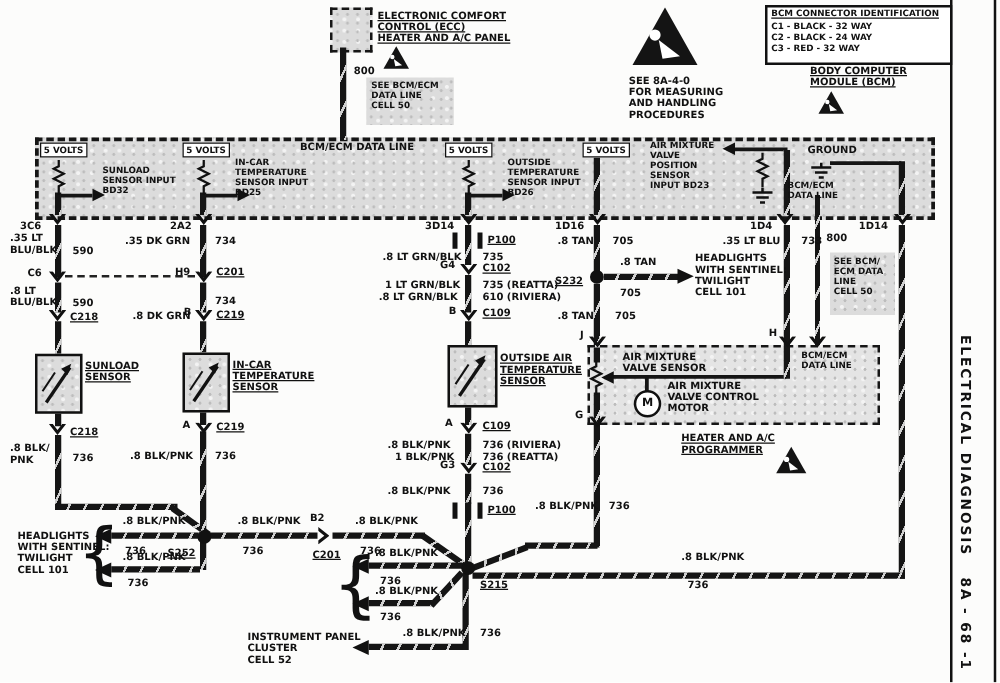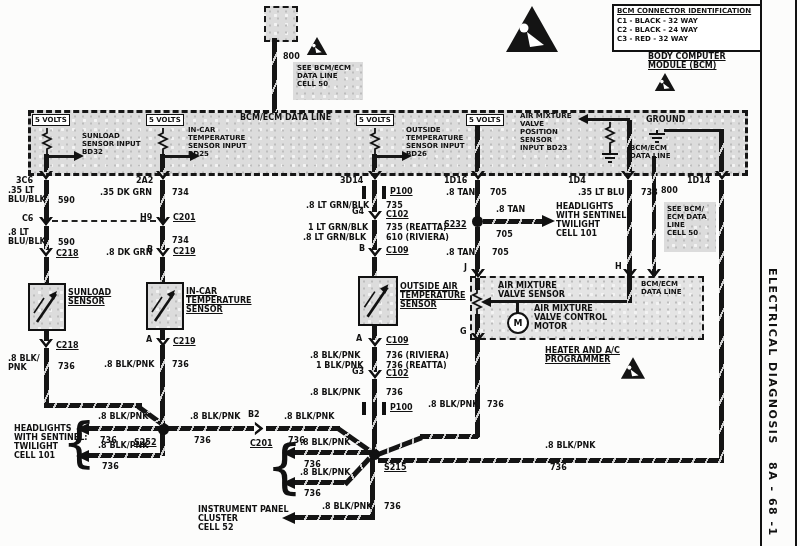--- a/index.html
+++ b/index.html
@@ -30,36 +30,43 @@
   .sidebar-rule{position:absolute;width:2px;background:#111;top:0;height:546px;z-index:2}
   .side-txt{position:absolute;writing-mode:vertical-rl;font-weight:bold;font-size:11px;letter-spacing:1.5px;white-space:nowrap;z-index:6}
   .diag{transform-origin:left center}
 </style>
 </head>
 <body>
 
 <div id="page">
 
   <div class="boxd2 mottle" style="left:264px;top:6px;width:30px;height:32px"></div>
+  <div class="lbl u" style="left:302px;top:8px">ELECTRONIC COMFORT
+CONTROL (ECC)
+HEATER AND A/C PANEL</div>
   <svg class="svgicon" style="left:306px;top:36px" width="22" height="20" viewBox="0 0 56 50">
       <polygon points="28,2 54,48 2,48" fill="#141414"></polygon>
       <circle cx="20" cy="24" r="4.5" fill="#fff"></circle>
       <path d="M23 28 L40 41 L26 43 Z" fill="#fff"></path>
     </svg>
   <div class="w wv" style="left:272px;top:38px;height:74px"></div>
   <div class="lbl" style="left:283px;top:52px">800</div>
   <div class="mottle" style="position:absolute;left:293px;top:62px;width:70px;height:38px;z-index:5"></div>
   <div class="lbl s7" style="left:297px;top:64px">SEE BCM/ECM
 DATA LINE
 CELL 50</div>
   <svg class="svgicon" style="left:504px;top:4px" width="56" height="50" viewBox="0 0 56 50">
       <polygon points="28,2 54,48 2,48" fill="#141414"></polygon>
       <circle cx="20" cy="24" r="4.5" fill="#fff"></circle>
       <path d="M23 28 L40 41 L26 43 Z" fill="#fff"></path>
     </svg>
+  <div class="lbl" style="left:503px;top:60px">SEE 8A-4-0
+FOR MEASURING
+AND HANDLING
+PROCEDURES</div>
   <div class="solidbox" style="left:612px;top:4px;width:146px;height:44px"></div>
   <div class="lbl s7 u" style="left:617px;top:7px;z-index:8">BCM CONNECTOR IDENTIFICATION</div>
   <div class="lbl s7" style="left:617px;top:17px;z-index:8">C1 - BLACK - 32 WAY</div>
   <div class="lbl s7" style="left:617px;top:26px;z-index:8">C2 - BLACK - 24 WAY</div>
   <div class="lbl s7" style="left:617px;top:35px;z-index:8">C3 - RED - 32 WAY</div>
   <div class="lbl u" style="left:648px;top:52px">BODY COMPUTER
 MODULE (BCM)</div>
   <svg class="svgicon" style="left:654px;top:72px" width="22" height="20" viewBox="0 0 56 50">
       <polygon points="28,2 54,48 2,48" fill="#141414"></polygon>
       <circle cx="20" cy="24" r="4.5" fill="#fff"></circle>
@@ -134,21 +141,21 @@
 
   <div class="vconn" style="left:39px;top:171px"></div>
   <div class="lbl" style="left:16px;top:176px">3C6</div>
   <div class="vconn" style="left:156px;top:171px"></div>
   <div class="lbl" style="left:136px;top:176px">2A2</div>
   <div class="vconn" style="left:368px;top:171px"></div>
   <div class="lbl" style="left:340px;top:176px">3D14</div>
   <div class="vconn" style="left:471px;top:171px"></div>
   <div class="lbl" style="left:444px;top:176px">1D16</div>
   <div class="vconn" style="left:621px;top:171px"></div>
-  <div class="lbl" style="left:568px;top:176px">1D4</div>
+  <div class="lbl" style="left:600px;top:176px">1D4</div>
   <div class="vconn" style="left:715px;top:171px"></div>
   <div class="lbl" style="left:687px;top:176px">1D14</div>
 
   <div class="w wv" style="left:44px;top:180px;height:42px"></div>
   <div class="lbl" style="left:8px;top:186px">.35 LT
 BLU/BLK</div>
   <div class="lbl" style="left:58px;top:196px">590</div>
   <div class="vconn" style="left:39px;top:217px"></div>
   <div class="lbl" style="left:22px;top:214px">C6</div>
   <div class="dashline" style="left:52px;top:220px;width:104px"></div>

